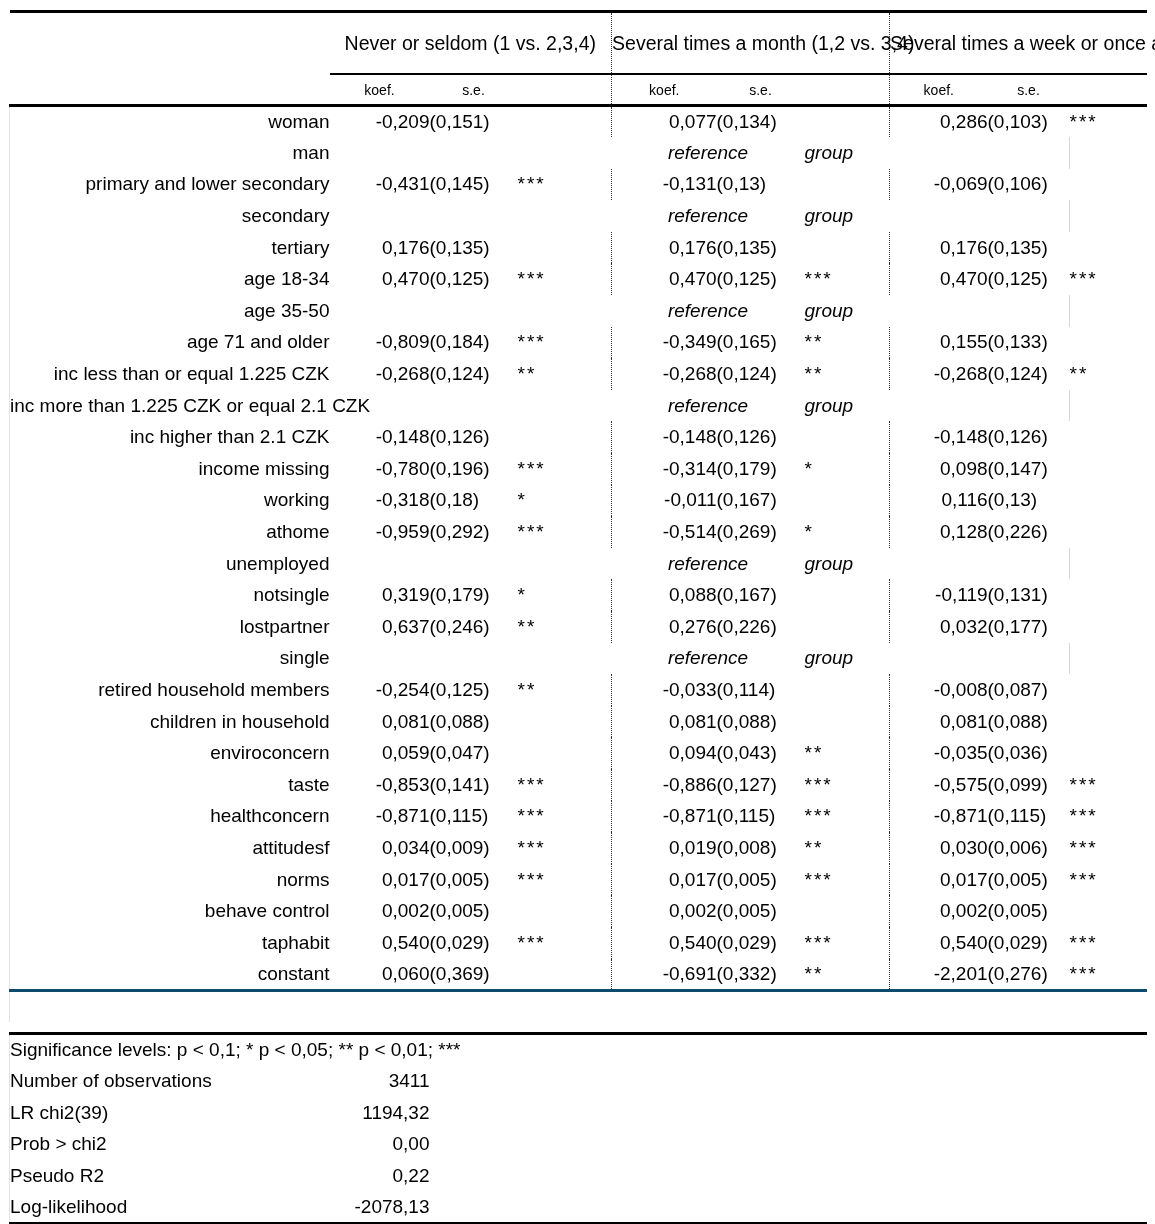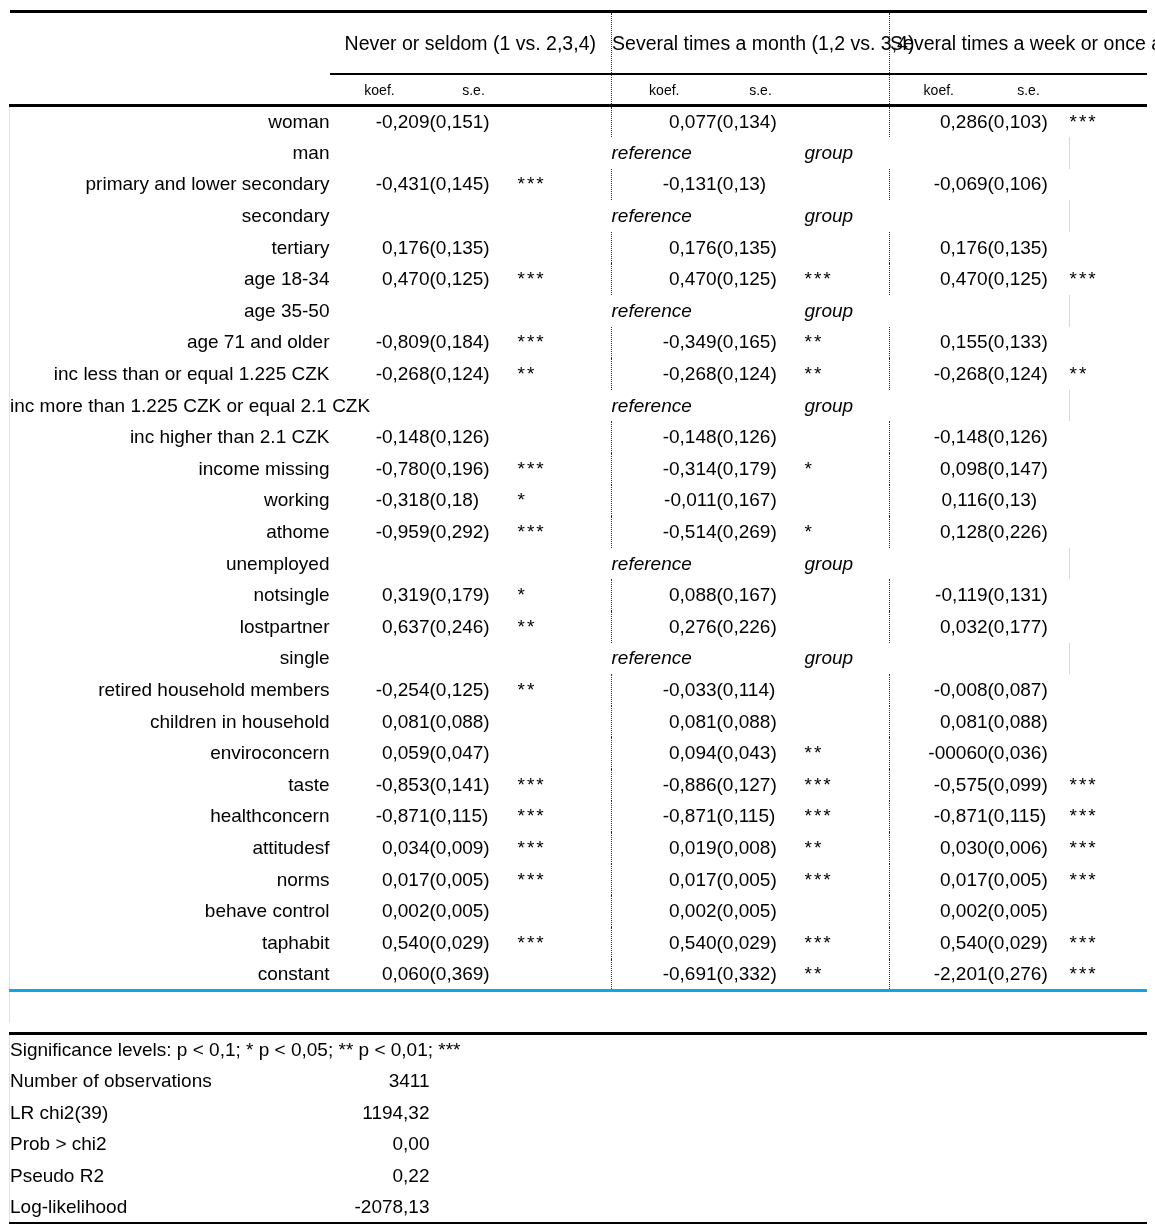--- a/index.html
+++ b/index.html
@@ -25,23 +25,23 @@
   tr.subhead th{height:29px;border-bottom:3px solid #000;font-size:14px;}
   tr.subhead th.koef-h,tr.subhead th.se-h{text-align:center;}
 
   
   table.main tbody tr{height:31.6px;}
   td.stub{text-align:right;padding-left:4px;border-left:1px solid #e2e2e2;}
   td.koef{text-align:right;padding-right:5px;}
   td.se{text-align:left;padding-left:4px;}
   td.stars{text-align:left;padding-left:12px;letter-spacing:2px;}
   td.ref-left,td.ref-right{font-style:italic;text-align:left;}
-  td.ref-left{padding-left:10px;}
+  td.ref-left{padding-left:10px;text-align:center;}
   td.faint{border-left:1px solid #d8d8d8;}
-  tr.last-row td{border-bottom:3px solid #0ea5e9;}
+  tr.last-row td{border-bottom:3px solid #0c4a6e;}
 
   
   .gap{height:30px;border-left:1px solid #e2e2e2;width:1137px;}
   table.foot{width:1137px;border-top:3px solid #000;border-bottom:4px solid #000;}
   table.foot td{padding:0;white-space:nowrap;}
   table.foot tr{height:31.8px;}
   td.f-label{text-align:left;padding-left:4px;border-left:1px solid #e2e2e2;}
   td.f-value{text-align:right;}
   td.sig-note{white-space:pre;padding-left:4px;border-left:1px solid #e2e2e2;}
 </style>
@@ -304,21 +304,21 @@
           <td class="stars"></td>
         </tr>
         <tr>
           <td class="stub">enviroconcern</td>
           <td class="koef">0,059</td>
           <td class="se">(0,047)</td>
           <td class="stars"></td>
           <td class="koef dotl">0,094</td>
           <td class="se">(0,043)</td>
           <td class="stars">**</td>
-          <td class="koef dotl">-00060</td>
+          <td class="koef dotl">-0,035</td>
           <td class="se">(0,036)</td>
           <td class="stars"></td>
         </tr>
         <tr>
           <td class="stub">taste</td>
           <td class="koef">-0,853</td>
           <td class="se">(0,141)</td>
           <td class="stars">***</td>
           <td class="koef dotl">-0,886</td>
           <td class="se">(0,127)</td>

